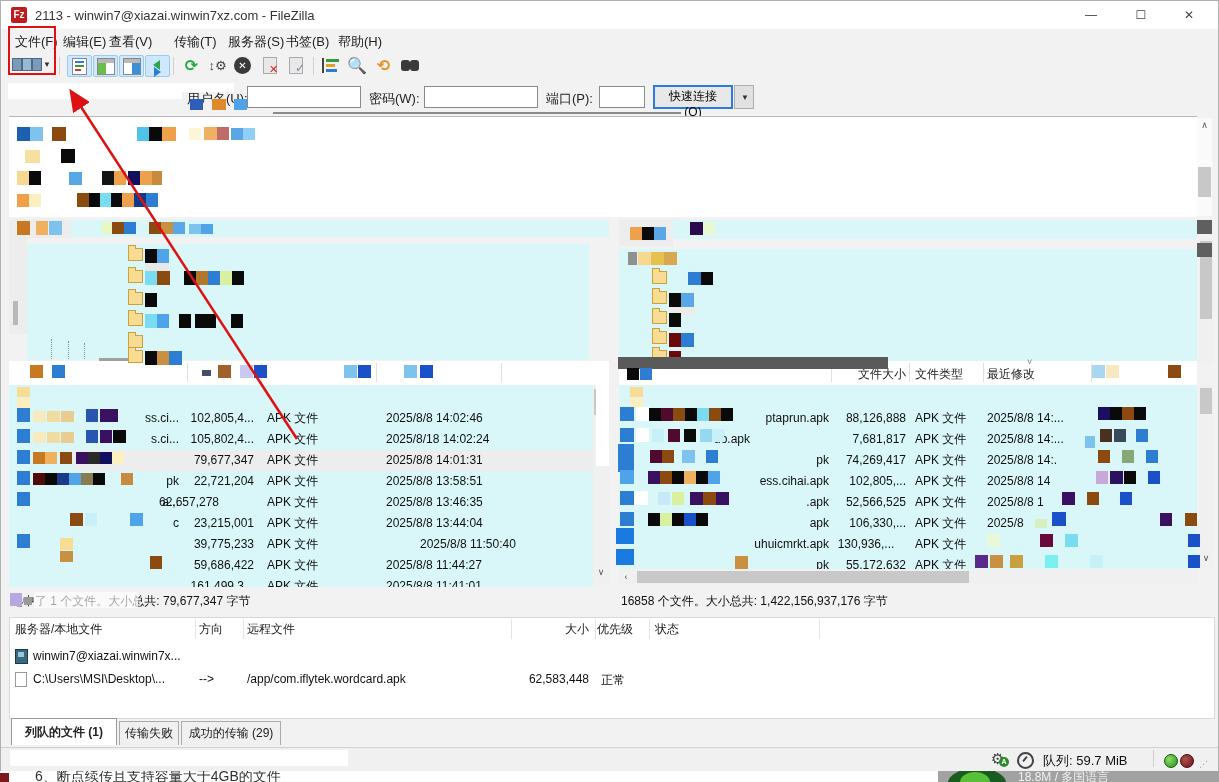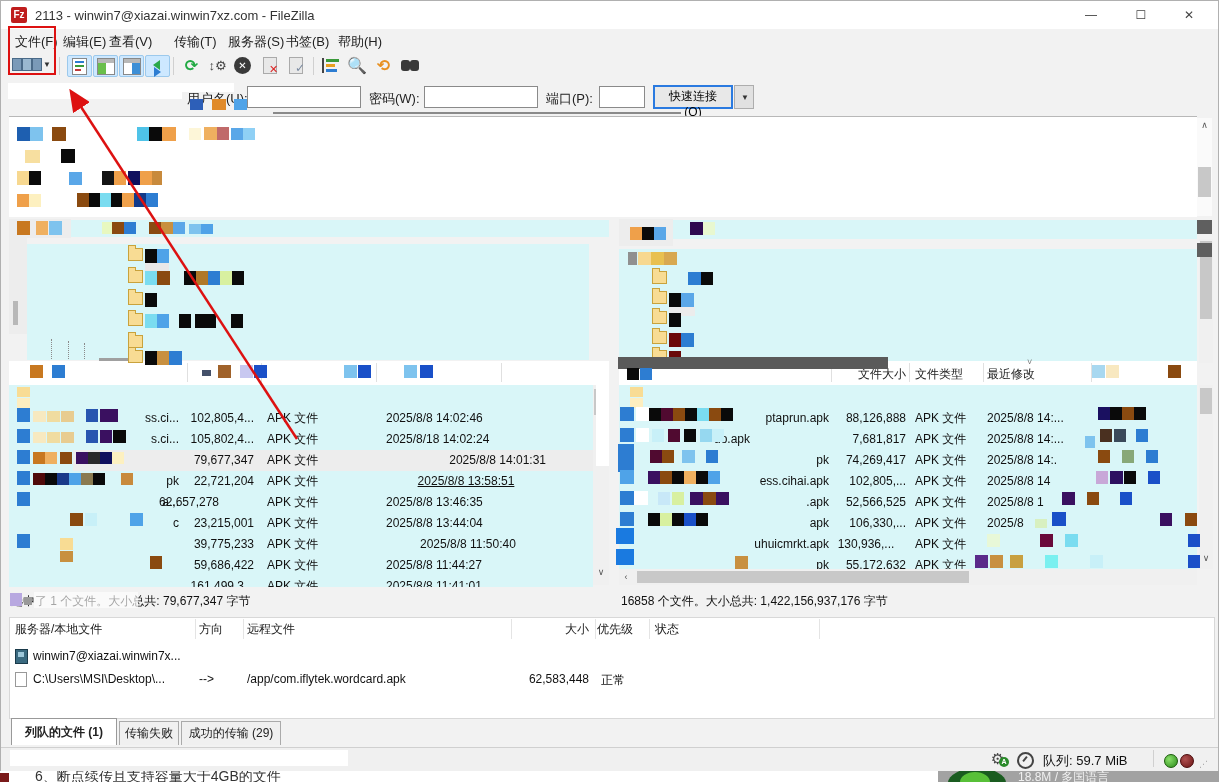--- a/index.html
+++ b/index.html
@@ -195,25 +195,25 @@
           <div class="cell" style="left: 115px; top: 23px; width: 130px; text-align: right;">102,805,4...</div>
           <div class="cell" style="left: 258px; top: 23px; width: 100px; text-align: left;">APK 文件</div>
           <div class="cell" style="left: 377px; top: 23px; width: 160px; text-align: left;">2025/8/8 14:02:46</div>
           <div class="cell" style="left: 0px; top: 44px; width: 170px; text-align: right;">s.ci...</div>
           <div class="cell" style="left: 115px; top: 44px; width: 130px; text-align: right;">105,802,4...</div>
           <div class="cell" style="left: 258px; top: 44px; width: 100px; text-align: left;">APK 文件</div>
           <div class="cell" style="left: 377px; top: 44px; width: 160px; text-align: left;">2025/8/18 14:02:24</div>
           <div style="position: absolute; left: 64px; top: 65px; width: 520px; height: 21px; background: rgb(237, 237, 237);"></div>
           <div class="cell" style="left: 115px; top: 65px; width: 130px; text-align: right;">79,677,347</div>
           <div class="cell" style="left: 258px; top: 65px; width: 100px; text-align: left;">APK 文件</div>
-          <div class="cell" style="left: 377px; top: 65px; width: 160px; text-align: right;">2025/8/8 14:01:31</div>
+          <div class="cell" style="left: 377px; top: 65px; width: 160px; text-align: left;">2025/8/8 14:01:31</div>
           <div class="cell" style="left: 0px; top: 86px; width: 170px; text-align: right;">pk</div>
           <div class="cell" style="left: 115px; top: 86px; width: 130px; text-align: right;">22,721,204</div>
           <div class="cell" style="left: 258px; top: 86px; width: 100px; text-align: left;">APK 文件</div>
-          <div class="cell" style="left: 377px; top: 86px; width: 160px; text-align: center; text-decoration: underline;">2025/8/8 13:58:51</div>
+          <div class="cell" style="left: 377px; top: 86px; width: 160px; text-align: left;">2025/8/8 13:58:51</div>
           <div class="cell" style="left: 0px; top: 107px; width: 170px; text-align: right;">a...</div>
           <div class="cell" style="left: 115px; top: 107px; width: 130px; text-align: center;">62,657,278</div>
           <div class="cell" style="left: 258px; top: 107px; width: 100px; text-align: left;">APK 文件</div>
           <div class="cell" style="left: 377px; top: 107px; width: 160px; text-align: left;">2025/8/8 13:46:35</div>
           <div class="cell" style="left: 0px; top: 128px; width: 170px; text-align: right;">c</div>
           <div class="cell" style="left: 115px; top: 128px; width: 130px; text-align: right;">23,215,001</div>
           <div class="cell" style="left: 258px; top: 128px; width: 100px; text-align: left;">APK 文件</div>
           <div class="cell" style="left: 377px; top: 128px; width: 160px; text-align: left;">2025/8/8 13:44:04</div>
           <div class="cell" style="left: 115px; top: 149px; width: 130px; text-align: right;">39,775,233</div>
           <div class="cell" style="left: 258px; top: 149px; width: 100px; text-align: left;">APK 文件</div>

